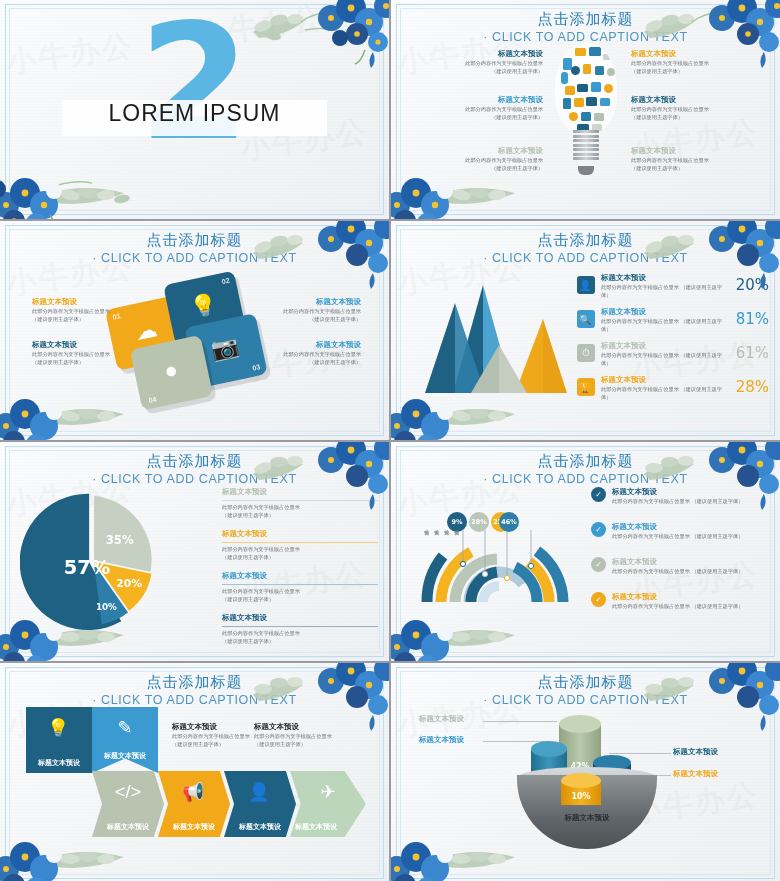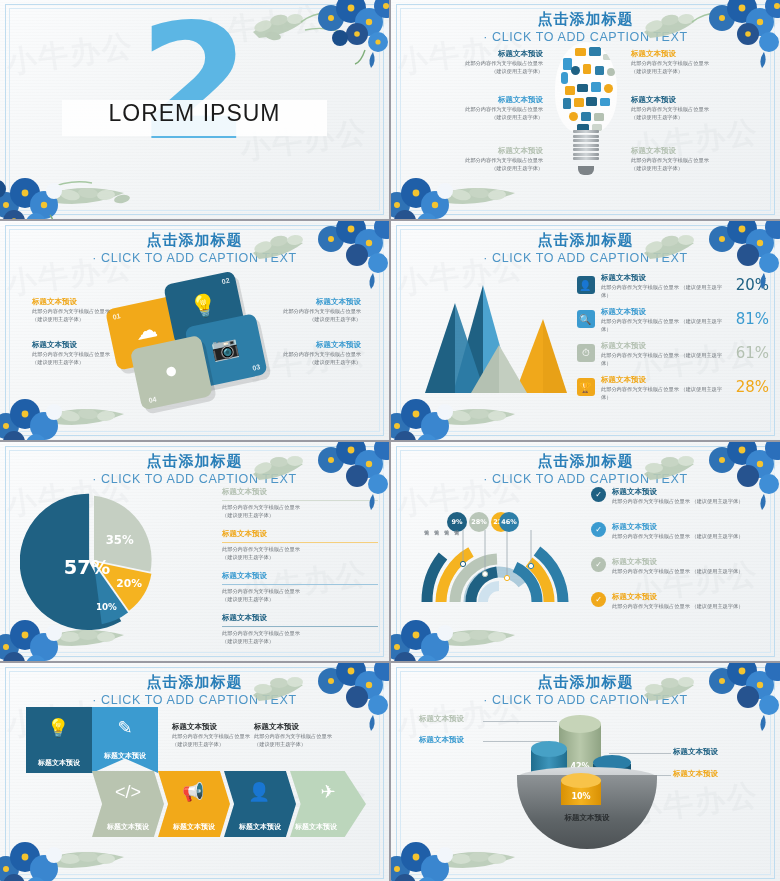--- a/index.html
+++ b/index.html
@@ -50,21 +50,21 @@
   }
   .wm .w1{left:6px;top:34px;}
   .wm .w2{left:196px;top:6px;}
   .wm .w3{left:240px;top:120px;}
 
   
   .title-cn{
     position:absolute;left:0;right:0;top:10px;
     text-align:center;
     color:#2a7fb8;
-    font-size:15px;font-weight:700;
+    font-size:15px;font-weight:400;
     letter-spacing:1px;
     font-family:"DejaVu Sans","Liberation Sans",sans-serif;
   }
   .title-en{
     position:absolute;left:0;right:0;top:30px;
     text-align:center;
     color:#4d95c6;
     font-size:12.5px;
     letter-spacing:.6px;
   }

